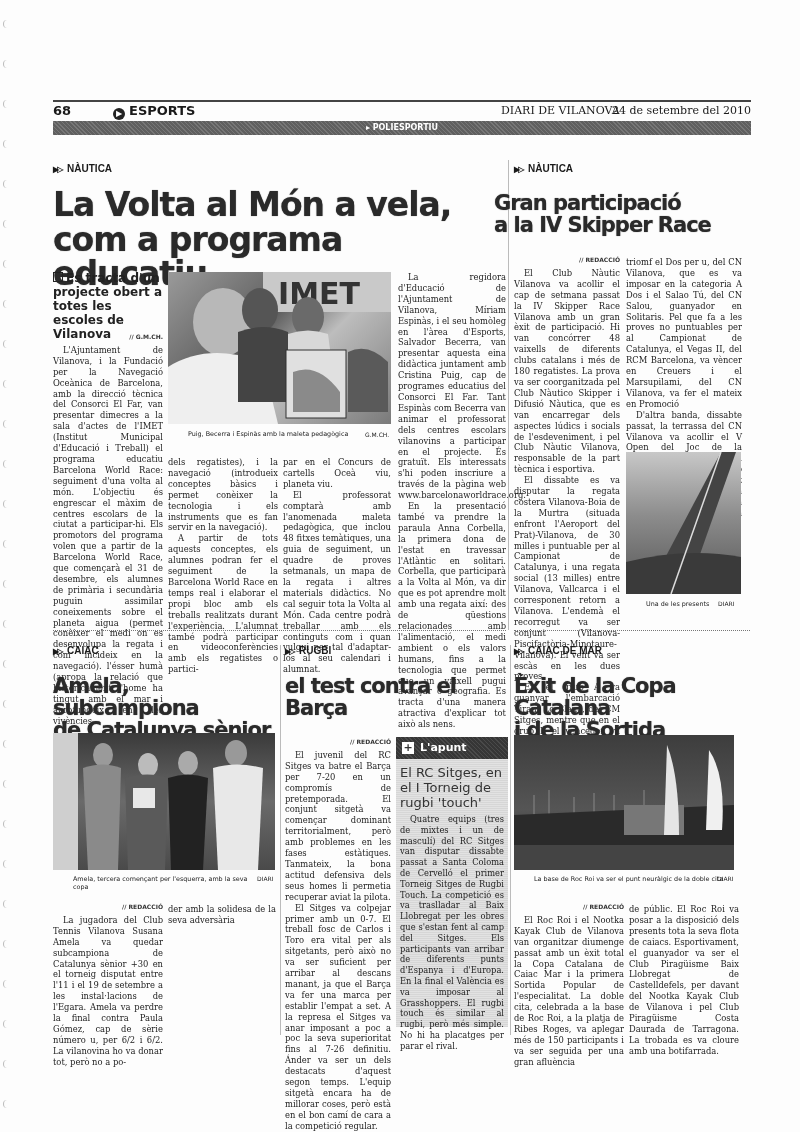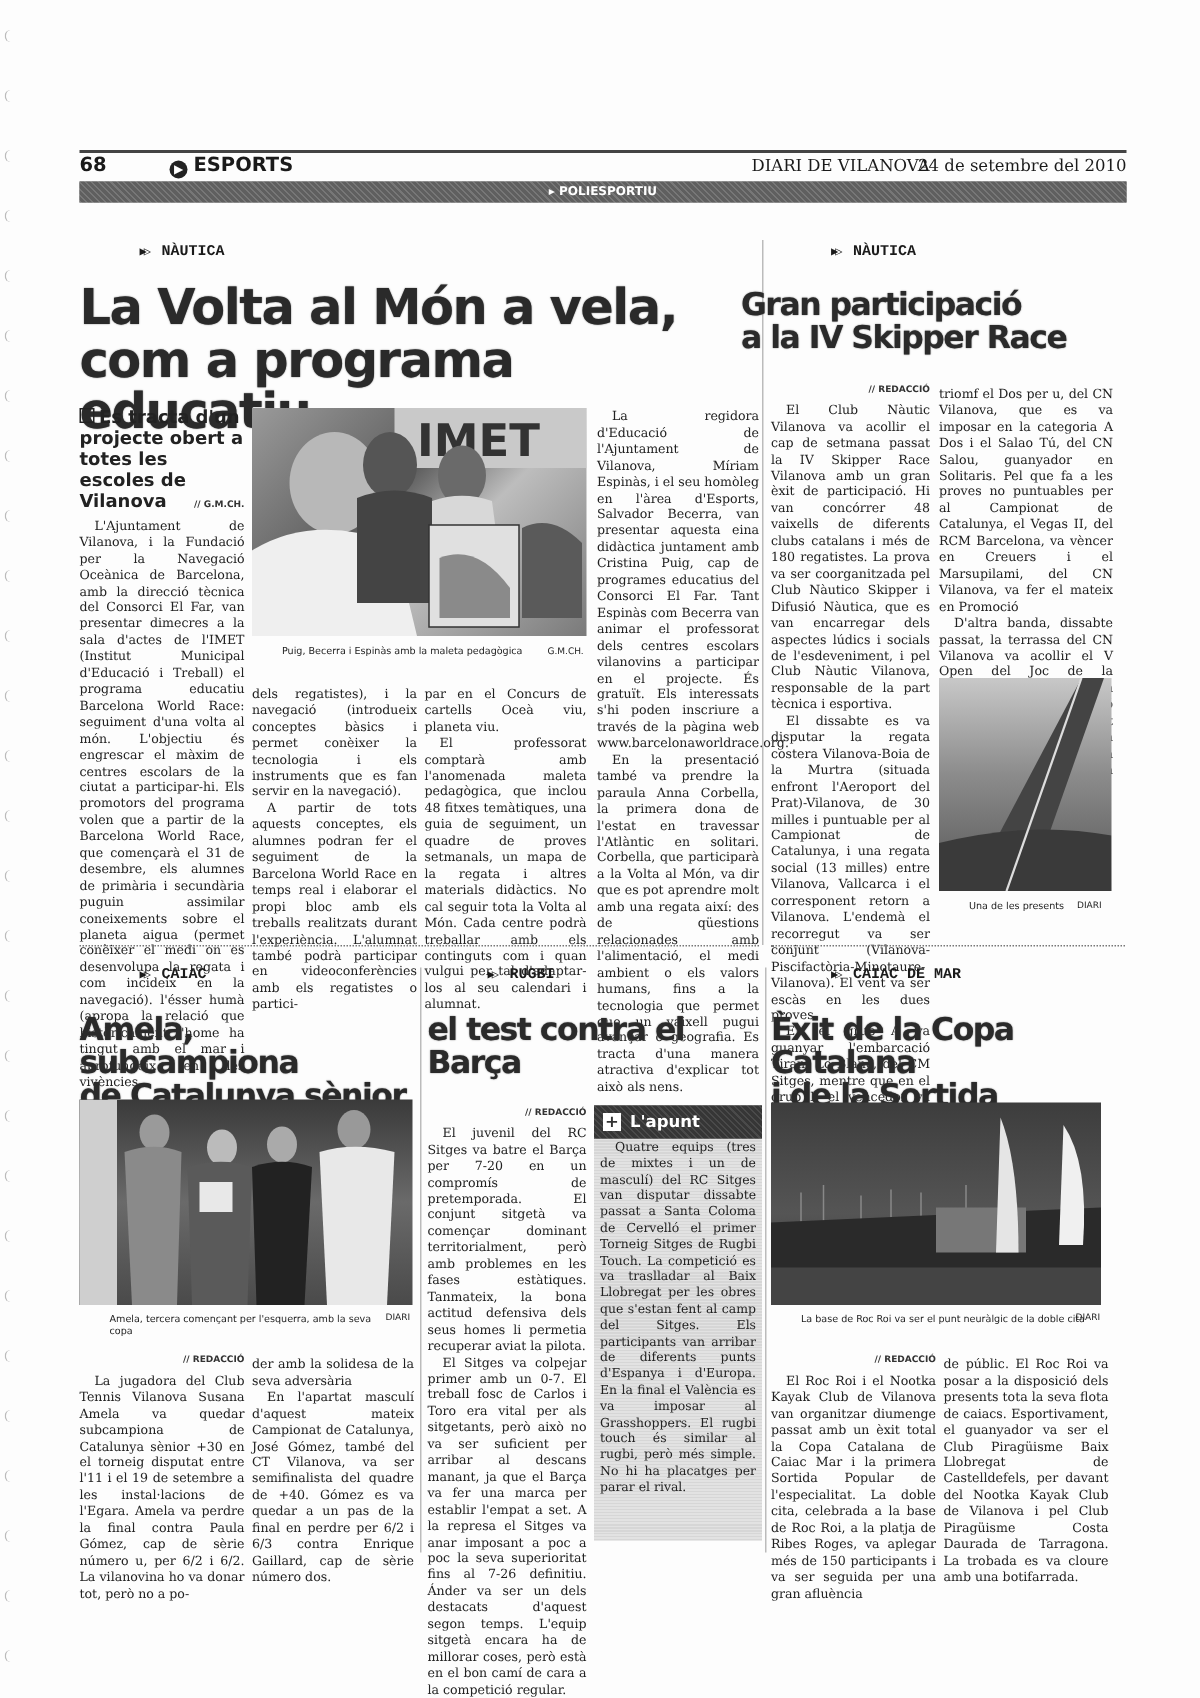--- a/index.html
+++ b/index.html
@@ -8,21 +8,21 @@
   .binder{position:absolute;left:0;top:0;width:14px;height:1132px;}
   .binder span{position:absolute;left:3px;width:5px;height:8px;border-left:1px solid #bbb;border-radius:4px 0 0 4px;}
   .topline{position:absolute;left:53px;top:100px;width:698px;height:2px;background:#444;}
   .header{position:absolute;left:53px;top:103px;width:698px;height:16px;font-size:12px;}
   .pagenum{position:absolute;left:0;top:0;font-family:"DejaVu Sans",sans-serif;font-weight:bold;font-size:13px;}
   .section{position:absolute;left:60px;top:0;font-family:"DejaVu Sans",sans-serif;font-weight:bold;font-size:13px;}
   .section .arrowc{display:inline-block;width:12px;height:12px;border-radius:50%;background:#222;color:#fff;font-size:8px;line-height:12px;text-align:center;margin-right:4px;vertical-align:-1px;}
   .paper{position:absolute;left:448px;top:1px;font-family:"DejaVu Serif",serif;font-size:11px;}
   .date{position:absolute;right:0;top:1px;font-family:"DejaVu Serif",serif;font-size:11px;}
   .subbar{position:absolute;left:53px;top:121px;width:698px;height:14px;background:#6d6d6d;background-image:repeating-linear-gradient(45deg,#777 0 1px,#5f5f5f 1px 3px);color:#fff;font-family:"DejaVu Sans",sans-serif;font-weight:bold;font-size:8px;line-height:14px;text-align:center;}
-  .kicker{position:absolute;font-family:Liberation Mono, monospace;font-weight:bold;font-size:10px;color:#1a1a1a;margin-left:40px;}
+  .kicker{position:absolute;font-family:Liberation Sans, sans-serif;font-weight:bold;font-size:10px;color:#1a1a1a;}
   .kicker .tri{font-size:8px;margin-right:3px;letter-spacing:-2px;}
   .headline{position:absolute;font-family:"DejaVu Sans",sans-serif;font-weight:bold;color:#2a2a2a;letter-spacing:-1px;line-height:1.05;text-shadow:0 0 1px #666;}
   .h-big{font-size:33px;}
   .h-med{font-size:21px;}
   .col{position:absolute;font-size:8.4px;line-height:10.9px;text-align:justify;color:#222;}
   .col p{margin:0;text-indent:10px;}
   .col p.noi{text-indent:0;}
   .byline{font-family:"DejaVu Sans",sans-serif;font-size:6px;font-weight:bold;text-align:right;margin-bottom:2px;color:#333;}
   .subhead{position:absolute;font-family:"DejaVu Sans",sans-serif;font-size:12px;font-weight:bold;line-height:14px;color:#222;}
   .subhead .sq{display:inline-block;width:8px;height:8px;border:1.5px solid #222;margin-right:3px;vertical-align:0;}
@@ -182,37 +182,37 @@
   </div>
   <div class="caption" style="left:53px;top:875px;width:190px">Amela, tercera començant per l'esquerra, amb la seva copa</div>
   <div class="credit" style="left:257px;top:875px">DIARI</div>
 
   <div class="col" style="left:53px;top:902px;width:110px">
     <div class="byline">// REDACCIÓ</div>
     <p>La jugadora del Club Tennis Vilanova Susana Amela va quedar subcampiona de Catalunya sènior +30 en el torneig disputat entre l'11 i el 19 de setembre a les instal·lacions de l'Egara. Amela va perdre la final contra Paula Gómez, cap de sèrie número u, per 6/2 i 6/2. La vilanovina ho va donar tot, però no a po-</p>
   </div>
   <div class="col" style="left:168px;top:904px;width:108px">
     <p class="noi">der amb la solidesa de la seva adversària</p>
-    <p>En l'apartat masculí d'aquest mateix Campionat de Catalunya, José Gómez, també del CT Vilanova, va ser semifinalista del quadre de +40. Gómez es va quedar a un pas de la final en perdre per 6/2 i 6/3 contra Enrique Gaillard, cap de sèrie número dos.</p>
   </div>
 
   <div class="vrule" style="left:280px;top:645px;height:390px"></div>
   <div class="kicker" style="left:285px;top:645px"><span class="tri">▶▷</span> <span>RUGBI</span></div>
   <div class="headline h-med" style="left:285px;top:675px;width:225px">
     <div>el test contra el Barça</div>
   </div>
 
   <div class="col" style="left:285px;top:737px;width:106px">
     <div class="byline">// REDACCIÓ</div>
     <p>El juvenil del RC Sitges va batre el Barça per 7-20 en un compromís de pretemporada. El conjunt sitgetà va començar dominant territorialment, però amb problemes en les fases estàtiques. Tanmateix, la bona actitud defensiva dels seus homes li permetia recuperar aviat la pilota.</p>
     <p>El Sitges va colpejar primer amb un 0-7. El treball fosc de Carlos i Toro era vital per als sitgetants, però això no va ser suficient per arribar al descans manant, ja que el Barça va fer una marca per establir l'empat a set. A la represa el Sitges va anar imposant a poc a poc la seva superioritat fins al 7-26 definitiu. Ánder va ser un dels destacats d'aquest segon temps. L'equip sitgetà encara ha de millorar coses, però està en el bon camí de cara a la competició regular.</p>
   </div>
 
   <div class="apunt">
     <div class="apunt-bar"><span class="plus">+</span><span>L'apunt</span></div>
+    <div class="apunt-title">El RC Sitges, en el I Torneig de rugbi 'touch'</div>
     <div class="apunt-body">
         <p>Quatre equips (tres de mixtes i un de masculí) del RC Sitges van disputar dissabte passat a Santa Coloma de Cervelló el primer Torneig Sitges de Rugbi Touch. La competició es va traslladar al Baix Llobregat per les obres que s'estan fent al camp del Sitges. Els participants van arribar de diferents punts d'Espanya i d'Europa. En la final el València es va imposar al Grasshoppers. El rugbi touch és similar al rugbi, però més simple. No hi ha placatges per parar el rival.</p>
       </div>
   </div>
 
   <div class="vrule" style="left:510px;top:645px;height:390px"></div>
   <div class="kicker" style="left:514px;top:645px"><span class="tri">▶▷</span> <span>CAIAC DE MAR</span></div>
   <div class="headline h-med" style="left:514px;top:675px;width:236px">
     <div>Èxit de la Copa Catalana</div>
     <div>i de la Sortida Popular</div>

